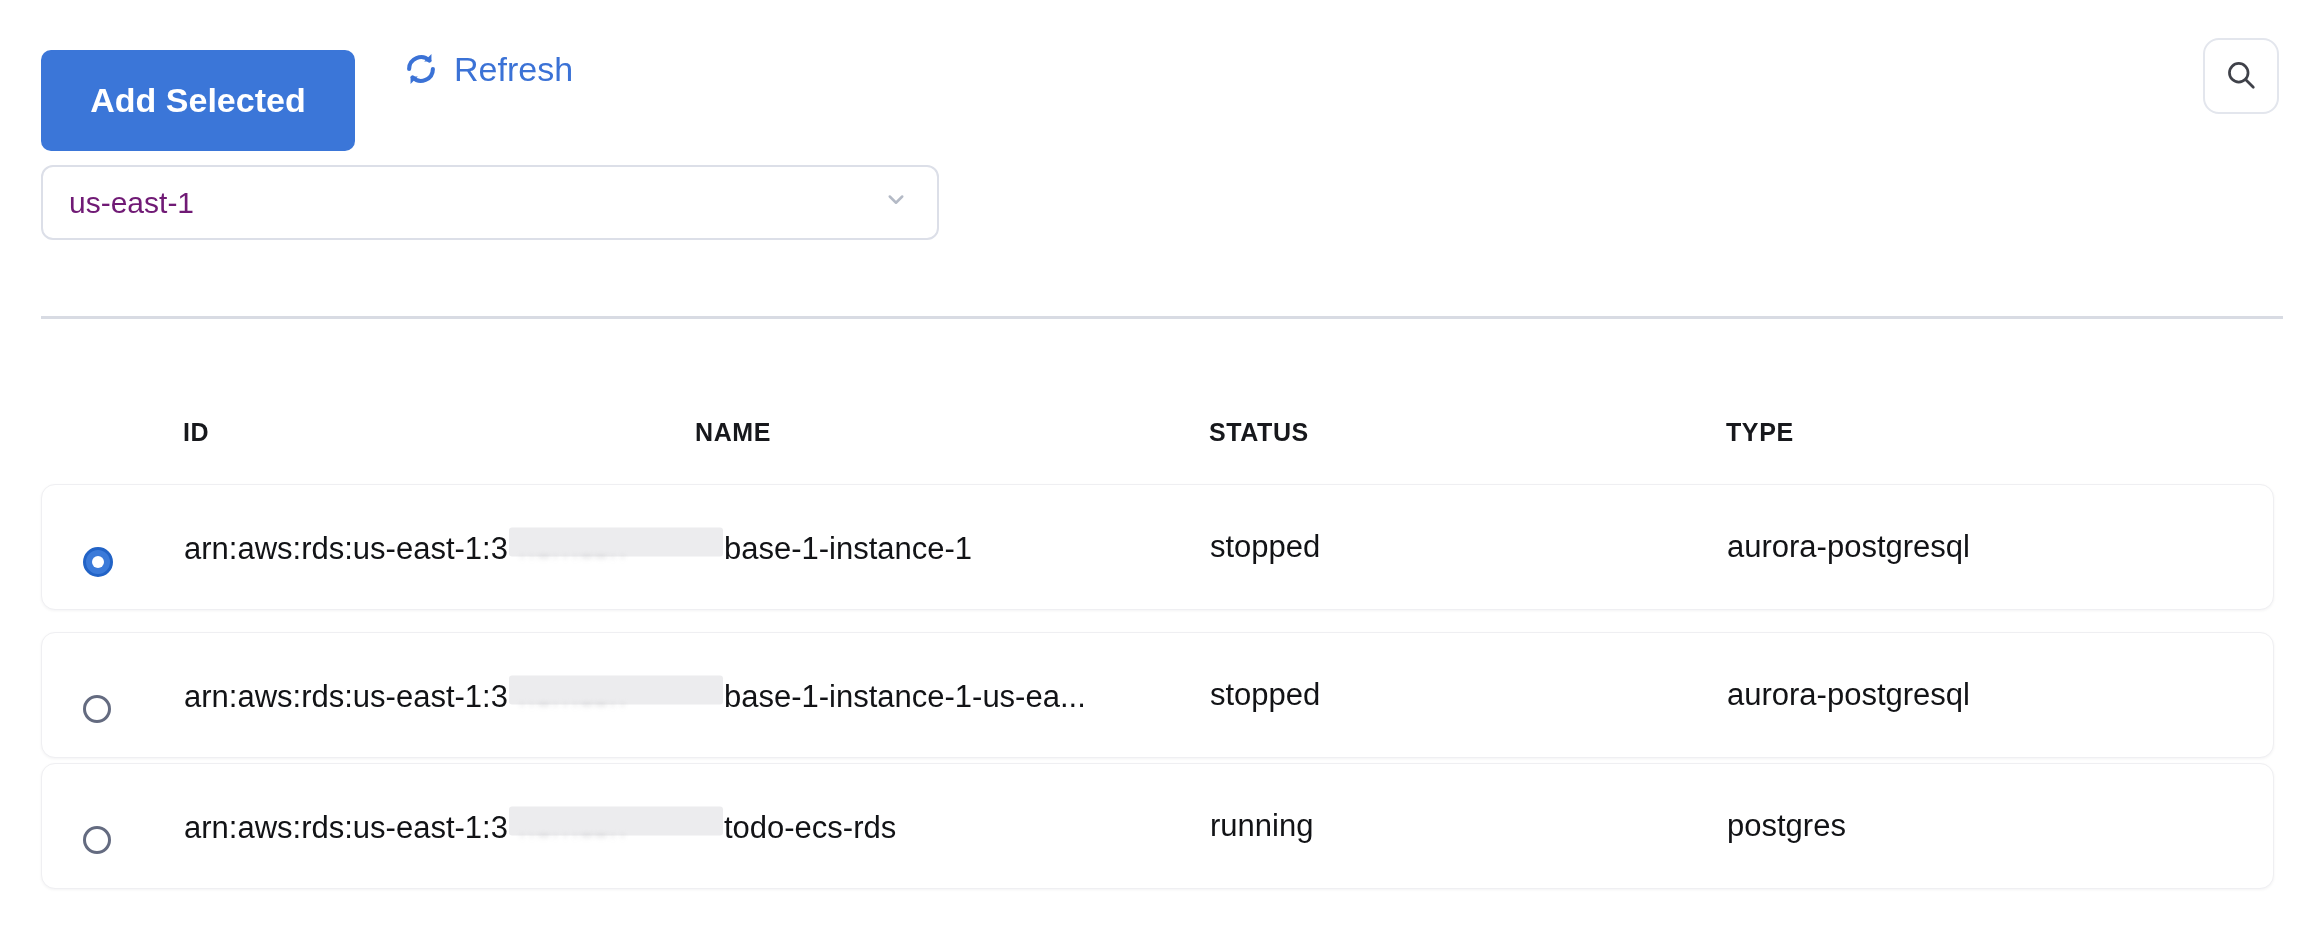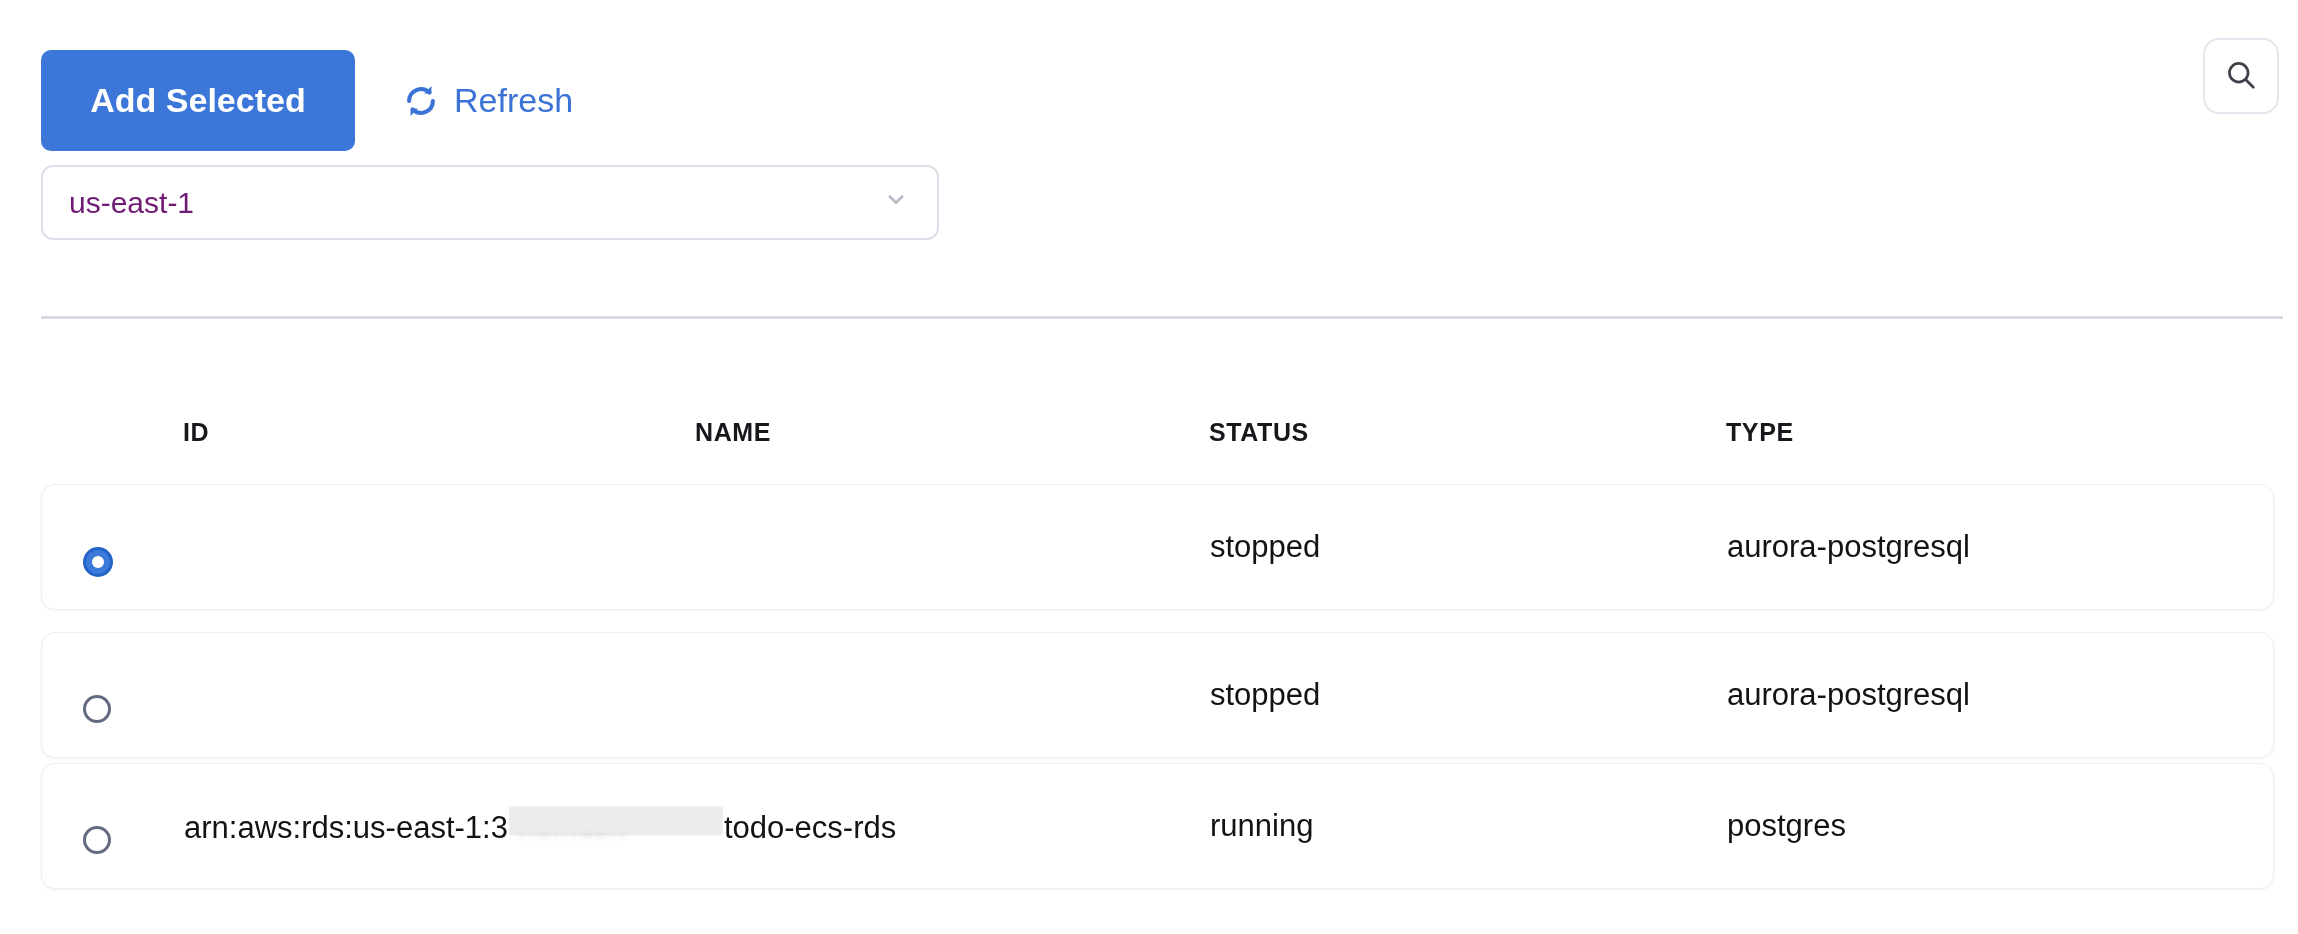--- a/index.html
+++ b/index.html
@@ -23,21 +23,21 @@
     width:314px; height:101px;
     background:#3b76d8;
     border:none; border-radius:10px;
     color:#ffffff; font-weight:bold; font-size:34px;
     font-family:inherit;
     display:flex; align-items:center; justify-content:center;
     cursor:pointer;
   }
   .refresh-link {
     position:absolute; left:402px; top:50px; height:101px;
-    display:flex; align-items:center; gap:14px;
+    display:flex; gap:14px;
     color:#3b72d6; font-size:34px;
     cursor:pointer; text-decoration:none;
   }
   .refresh-link svg { display:block; }
 
   .search-btn {
     position:absolute; left:2203px; top:38px;
     width:76px; height:76px;
     background:#ffffff;
     border:2px solid #e3e6ed; border-radius:16px;
@@ -181,28 +181,30 @@
 
   <div class="th th-id">ID</div>
   <div class="th th-name">NAME</div>
   <div class="th th-status">STATUS</div>
   <div class="th th-type">TYPE</div>
 
   <div class="card card-1">
     <span class="radio">
         <span class="radio-on"></span>
       </span>
+    <div class="cell cell-id"><span>arn:aws:rds:us-east-1:3</span><span class="redacted"></span><span>base-1-instance-1</span></div>
     <div class="cell cell-status">stopped</div>
     <div class="cell cell-type">aurora-postgresql</div>
   </div>
 
   <div class="card card-2">
     <span class="radio">
         <span class="radio-off"></span>
       </span>
+    <div class="cell cell-id"><span>arn:aws:rds:us-east-1:3</span><span class="redacted"></span><span>base-1-instance-1-us-ea...</span></div>
     <div class="cell cell-status">stopped</div>
     <div class="cell cell-type">aurora-postgresql</div>
   </div>
 
   <div class="card card-3">
     <span class="radio">
         <span class="radio-off"></span>
       </span>
     <div class="cell cell-id"><span>arn:aws:rds:us-east-1:3</span><span class="redacted"></span><span>todo-ecs-rds</span></div>
     <div class="cell cell-status">running</div>

